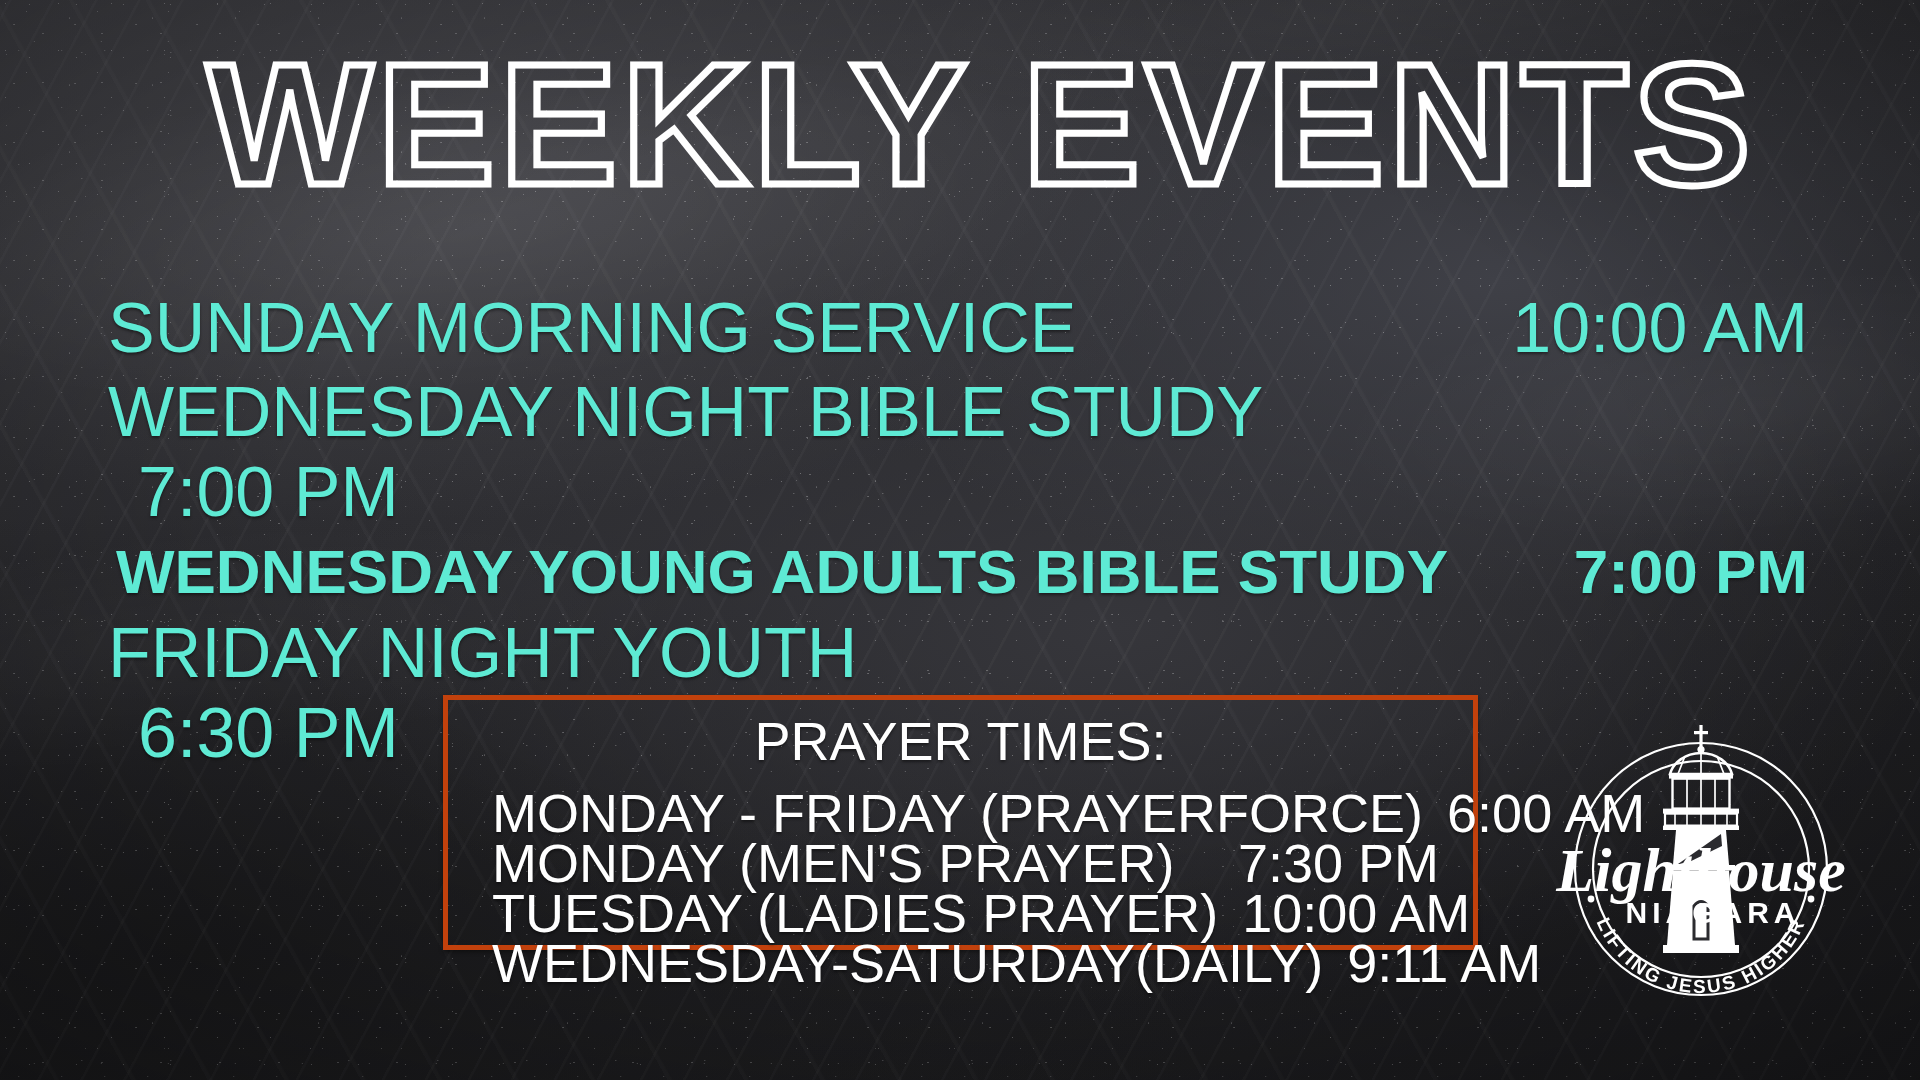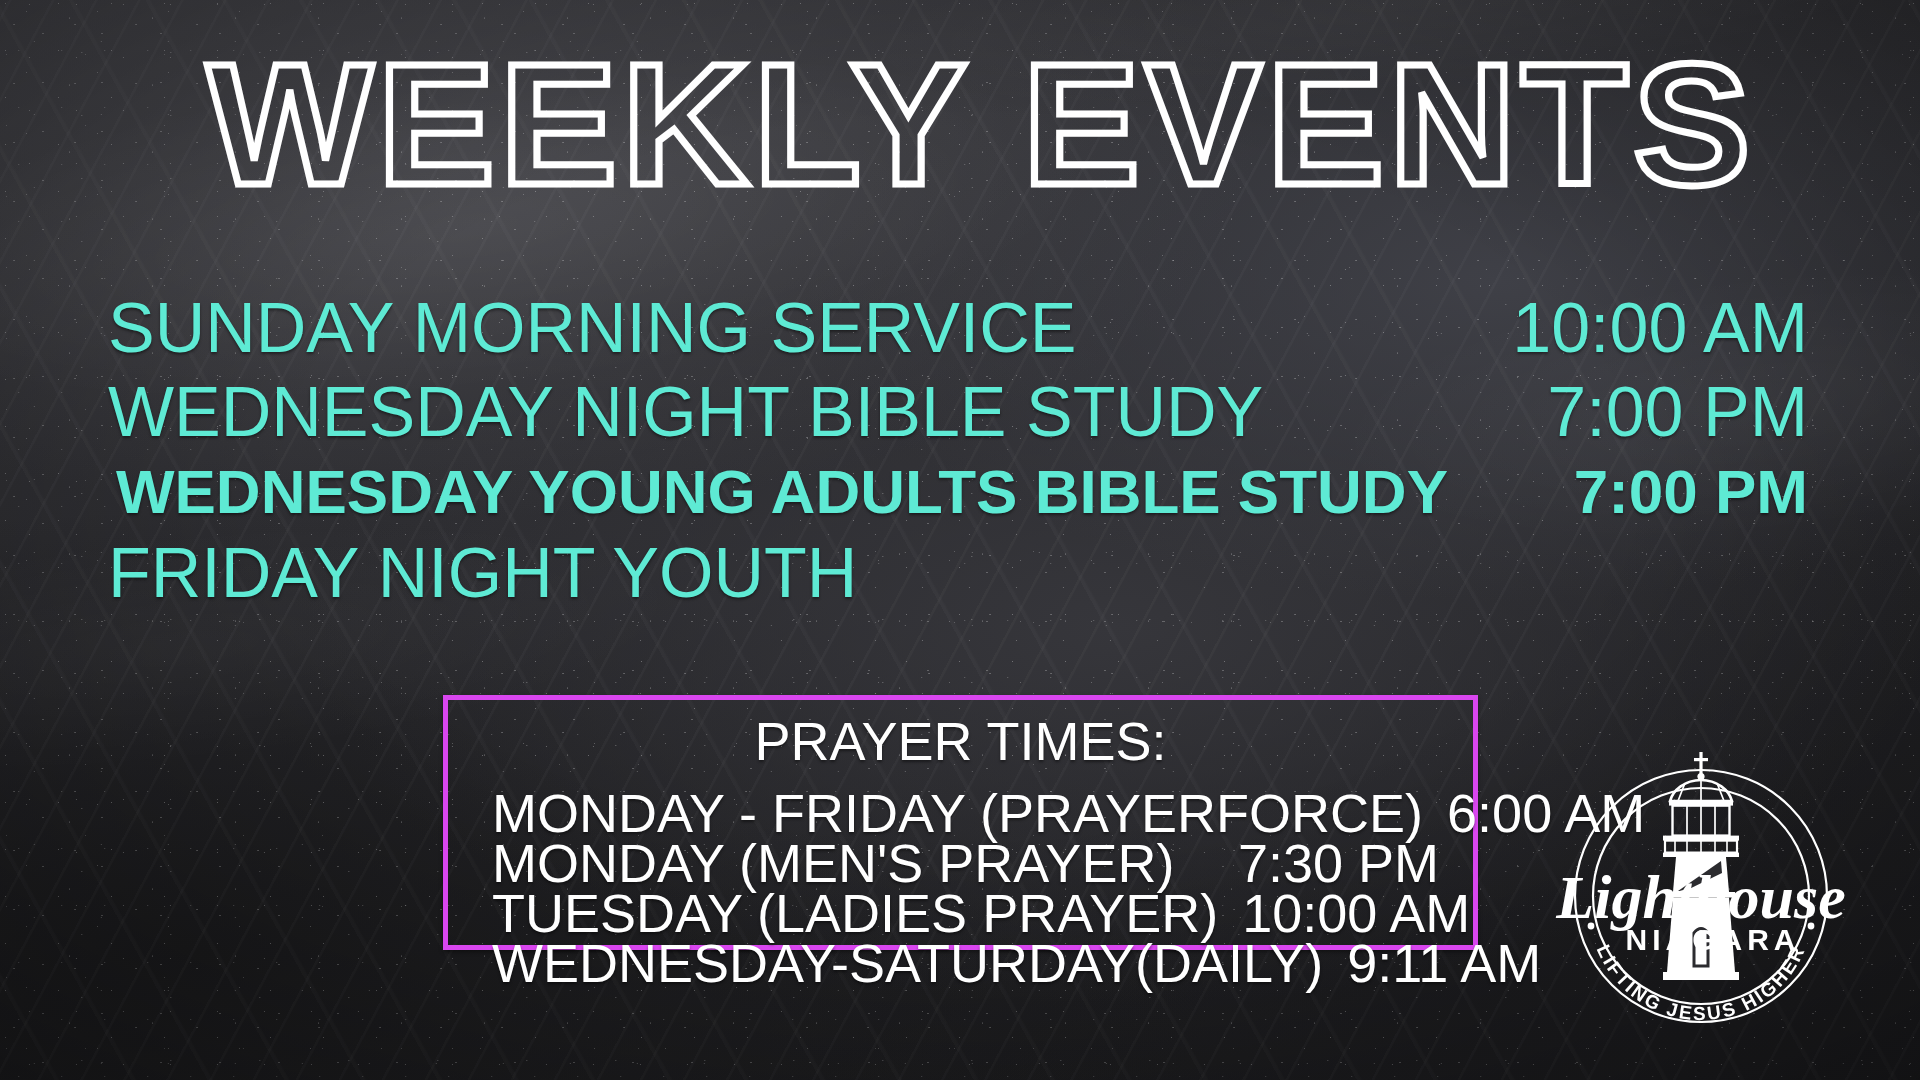--- a/index.html
+++ b/index.html
@@ -119,34 +119,34 @@
     color: #5eead4;
     font-family: "Liberation Sans Narrow", "Liberation Sans", sans-serif;
     font-weight: 400;
     white-space: nowrap;
     text-shadow: 0 2px 3px rgba(0,0,0,.45);
   }
   .event-row .ev-name { font-size: 70px; letter-spacing: 0px; }
   .event-row .ev-time { font-size: 70px; letter-spacing: 0px; padding-left: 30px; }
 
   .event-row.r1 { margin-bottom: 4px; }
-  .event-row.r2 { margin-bottom: 4px; }
+  .event-row.r2 { margin-bottom: 4px; flex-direction: column; }
   .event-row.r3 .ev-name,
   .event-row.r3 .ev-time { font-size: 62px; }
   .event-row.r3 { margin-bottom: 6px; margin-left: 8px; font-weight: bold; }
   .event-row.r4 { margin-bottom: 0; flex-direction: column; }
 
   
   .prayer-box {
     position: absolute;
     left: 443px;
     top: 695px;
     width: 1035px;
     height: 255px;
-    border: 5px solid #d946ef;
+    border: 5px solid #c2410c;
     box-sizing: border-box;
     box-shadow: 0 2px 4px rgba(0,0,0,.4);
   }
   .prayer-title {
     margin-top: 10px;
     text-align: center;
     color: #ffffff;
     font-family: "Liberation Sans Narrow", "Liberation Sans", sans-serif;
     font-size: 54px;
     line-height: 62px;
@@ -167,21 +167,21 @@
     line-height: 50px;
     white-space: nowrap;
     text-shadow: 0 2px 3px rgba(0,0,0,.45);
   }
   .prayer-row .pr-time { padding-left: 24px; }
 
   
   .logo {
     position: absolute;
     left: 1545px;
-    top: 740px;
+    top: 713px;
     width: 312px;
     height: 312px;
   }
   .logo svg { display: block; width: 100%; height: 100%; }
 </style>
 </head>
 <body>
 
 <div id="stage">
 
@@ -207,20 +207,21 @@
         <span class="ev-time">7:00 PM</span>
       </div>
 
       <div class="event-row r3">
         <span class="ev-name">WEDNESDAY YOUNG ADULTS BIBLE STUDY</span>
         <span class="ev-time">7:00 PM</span>
       </div>
 
       <div class="event-row r4">
         <span class="ev-name">FRIDAY NIGHT YOUTH</span>
+        <span class="ev-time">6:30 PM</span>
       </div>
 
     </div>
 
     <div class="prayer-box">
       <div class="prayer-title">PRAYER TIMES:</div>
 
       <div class="prayer-list">
 
         <div class="prayer-row">

